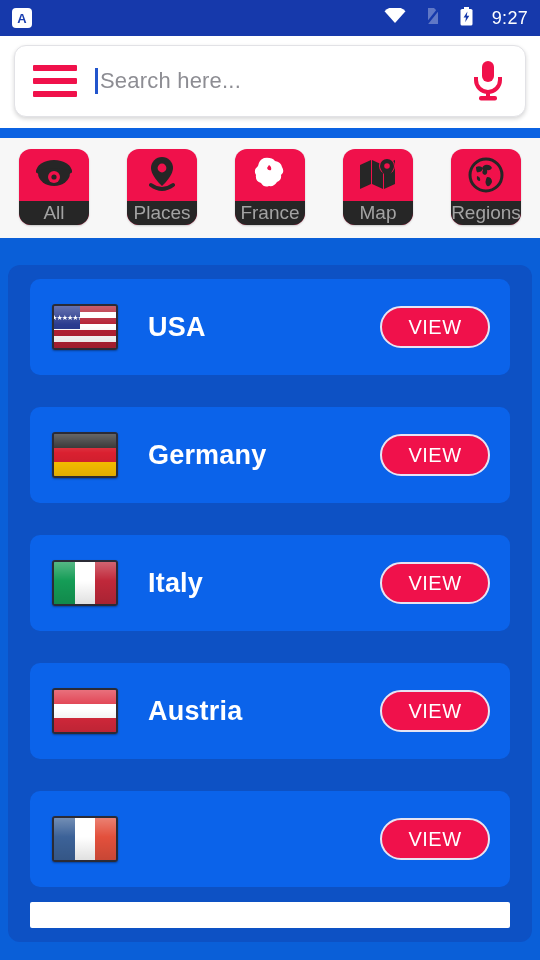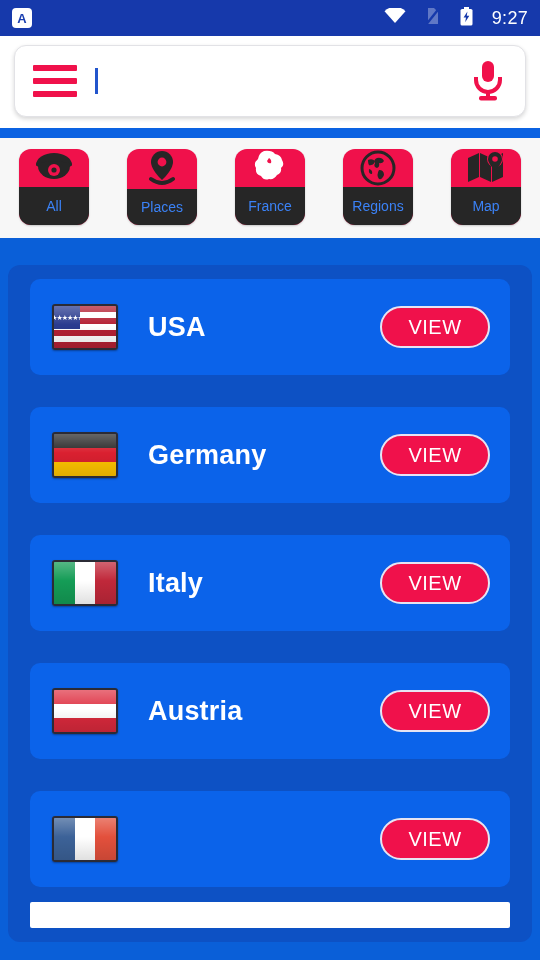--- a/index.html
+++ b/index.html
@@ -69,22 +69,22 @@
     width: 70px; height: 76px;
     border-radius: 12px;
     background: #f0114b;
     overflow: hidden;
     display: flex; flex-direction: column;
     cursor: pointer;
     box-shadow: 0 1px 2px rgba(0,0,0,.2);
   }
   .tab-icon { flex: 1; display: flex; align-items: center; justify-content: center; }
   .tab-label {
-    height: 38px; background: #262626; color: #3b82f6;
-    font-size: 14px; display: flex; align-items: center; justify-content: center;
+    height: 24px; background: #262626; color: #a3a3a3;
+    font-size: 19px; display: flex; align-items: center; justify-content: center;
   }
 
   
   .list-container {
     position: absolute;
     left: 8px; right: 8px;
     top: 265px; bottom: 18px;
     background: #0d51c4;
     border-radius: 12px;
     padding: 14px 22px 14px 22px;
@@ -185,20 +185,21 @@
 
 <div class="search-header">
   <div class="search-box">
     <div class="hamburger">
       <span></span>
         <span></span>
         <span></span>
     </div>
     <div class="search-field">
       <div class="caret"></div>
+      <span class="placeholder">Search here...</span>
     </div>
     <div class="mic">
       <svg width="34" height="44" viewBox="0 0 34 44">
         <rect x="11" y="2" width="12" height="21" rx="6" fill="#f0114b"></rect>
         <path d="M5 18 v3 a12 12 0 0 0 24 0 v-3" fill="none" stroke="#f0114b" stroke-width="4"></path>
         <rect x="15" y="31" width="4" height="7" fill="#f0114b"></rect>
         <rect x="8" y="37" width="18" height="4.5" rx="2" fill="#f0114b"></rect>
       </svg>
     </div>
   </div>
@@ -233,47 +234,47 @@
   </div>
 
   <div class="tab">
     <div class="tab-icon">
       <svg width="40" height="38" viewBox="0 0 40 38">
         <path d="M14 2 q8 -1 11 3 q6 1 7 6 q3 5 -1 8 q1 5 -4 7 q-3 5 -8 4 q-5 2 -8 -3 q-6 -2 -5 -8 q-3 -5 2 -9 q1 -6 6 -8 z" fill="#ffffff"></path>
         <path d="M19 9 q3 2 2 5 q-3 1 -4 -2 z" fill="#f0114b"></path>
       </svg>
     </div>
     <div class="tab-label">France</div>
-  </div>
-
-  <div class="tab">
-    <div class="tab-icon">
-      <svg width="38" height="38" viewBox="0 0 38 38">
-        <circle cx="19" cy="19" r="16" fill="none" stroke="#262626" stroke-width="3"></circle>
-        <path d="M9 11 q4 -2 7 1 q-1 4 -4 4 q-3 2 -3 -5 z" fill="#262626"></path>
-        <path d="M18 9 q5 -1 7 3 q-2 3 -5 2 q1 4 -2 5 q-4 -1 -2 -5 q-2 -3 2 -5 z" fill="#262626"></path>
-        <path d="M20 21 q5 0 5 5 q-2 5 -5 4 q-3 -4 0 -9 z" fill="#262626"></path>
-        <path d="M10 20 q4 1 3 5 q-4 0 -3 -5 z" fill="#262626"></path>
-      </svg>
-    </div>
-    <div class="tab-label">Regions</div>
   </div>
 
   <div class="tab">
     <div class="tab-icon">
       <svg width="42" height="36" viewBox="0 0 42 36">
         <path d="M3 8 l11 -5 v24 l-11 5 z" fill="#262626"></path>
         <path d="M15 3 l11 5 v24 l-11 -5 z" fill="#262626"></path>
         <path d="M27 8 l11 -5 v24 l-11 5 z" fill="#262626"></path>
         <circle cx="30" cy="9" r="8" fill="#f0114b"></circle>
         <path d="M30 2 a7 7 0 0 0 -7 7 c0 5 7 11 7 11 s7 -6 7 -11 a7 7 0 0 0 -7 -7 z" fill="#262626"></path>
         <circle cx="30" cy="9" r="2.8" fill="#f0114b"></circle>
       </svg>
     </div>
     <div class="tab-label">Map</div>
+  </div>
+
+  <div class="tab">
+    <div class="tab-icon">
+      <svg width="38" height="38" viewBox="0 0 38 38">
+        <circle cx="19" cy="19" r="16" fill="none" stroke="#262626" stroke-width="3"></circle>
+        <path d="M9 11 q4 -2 7 1 q-1 4 -4 4 q-3 2 -3 -5 z" fill="#262626"></path>
+        <path d="M18 9 q5 -1 7 3 q-2 3 -5 2 q1 4 -2 5 q-4 -1 -2 -5 q-2 -3 2 -5 z" fill="#262626"></path>
+        <path d="M20 21 q5 0 5 5 q-2 5 -5 4 q-3 -4 0 -9 z" fill="#262626"></path>
+        <path d="M10 20 q4 1 3 5 q-4 0 -3 -5 z" fill="#262626"></path>
+      </svg>
+    </div>
+    <div class="tab-label">Regions</div>
   </div>
 
 </div>
 
 <div class="list-container">
 
   <div class="row">
     <div class="flag">
       <div class="usa-stripes">
         <div class="s" style="background:#b42134"></div>

